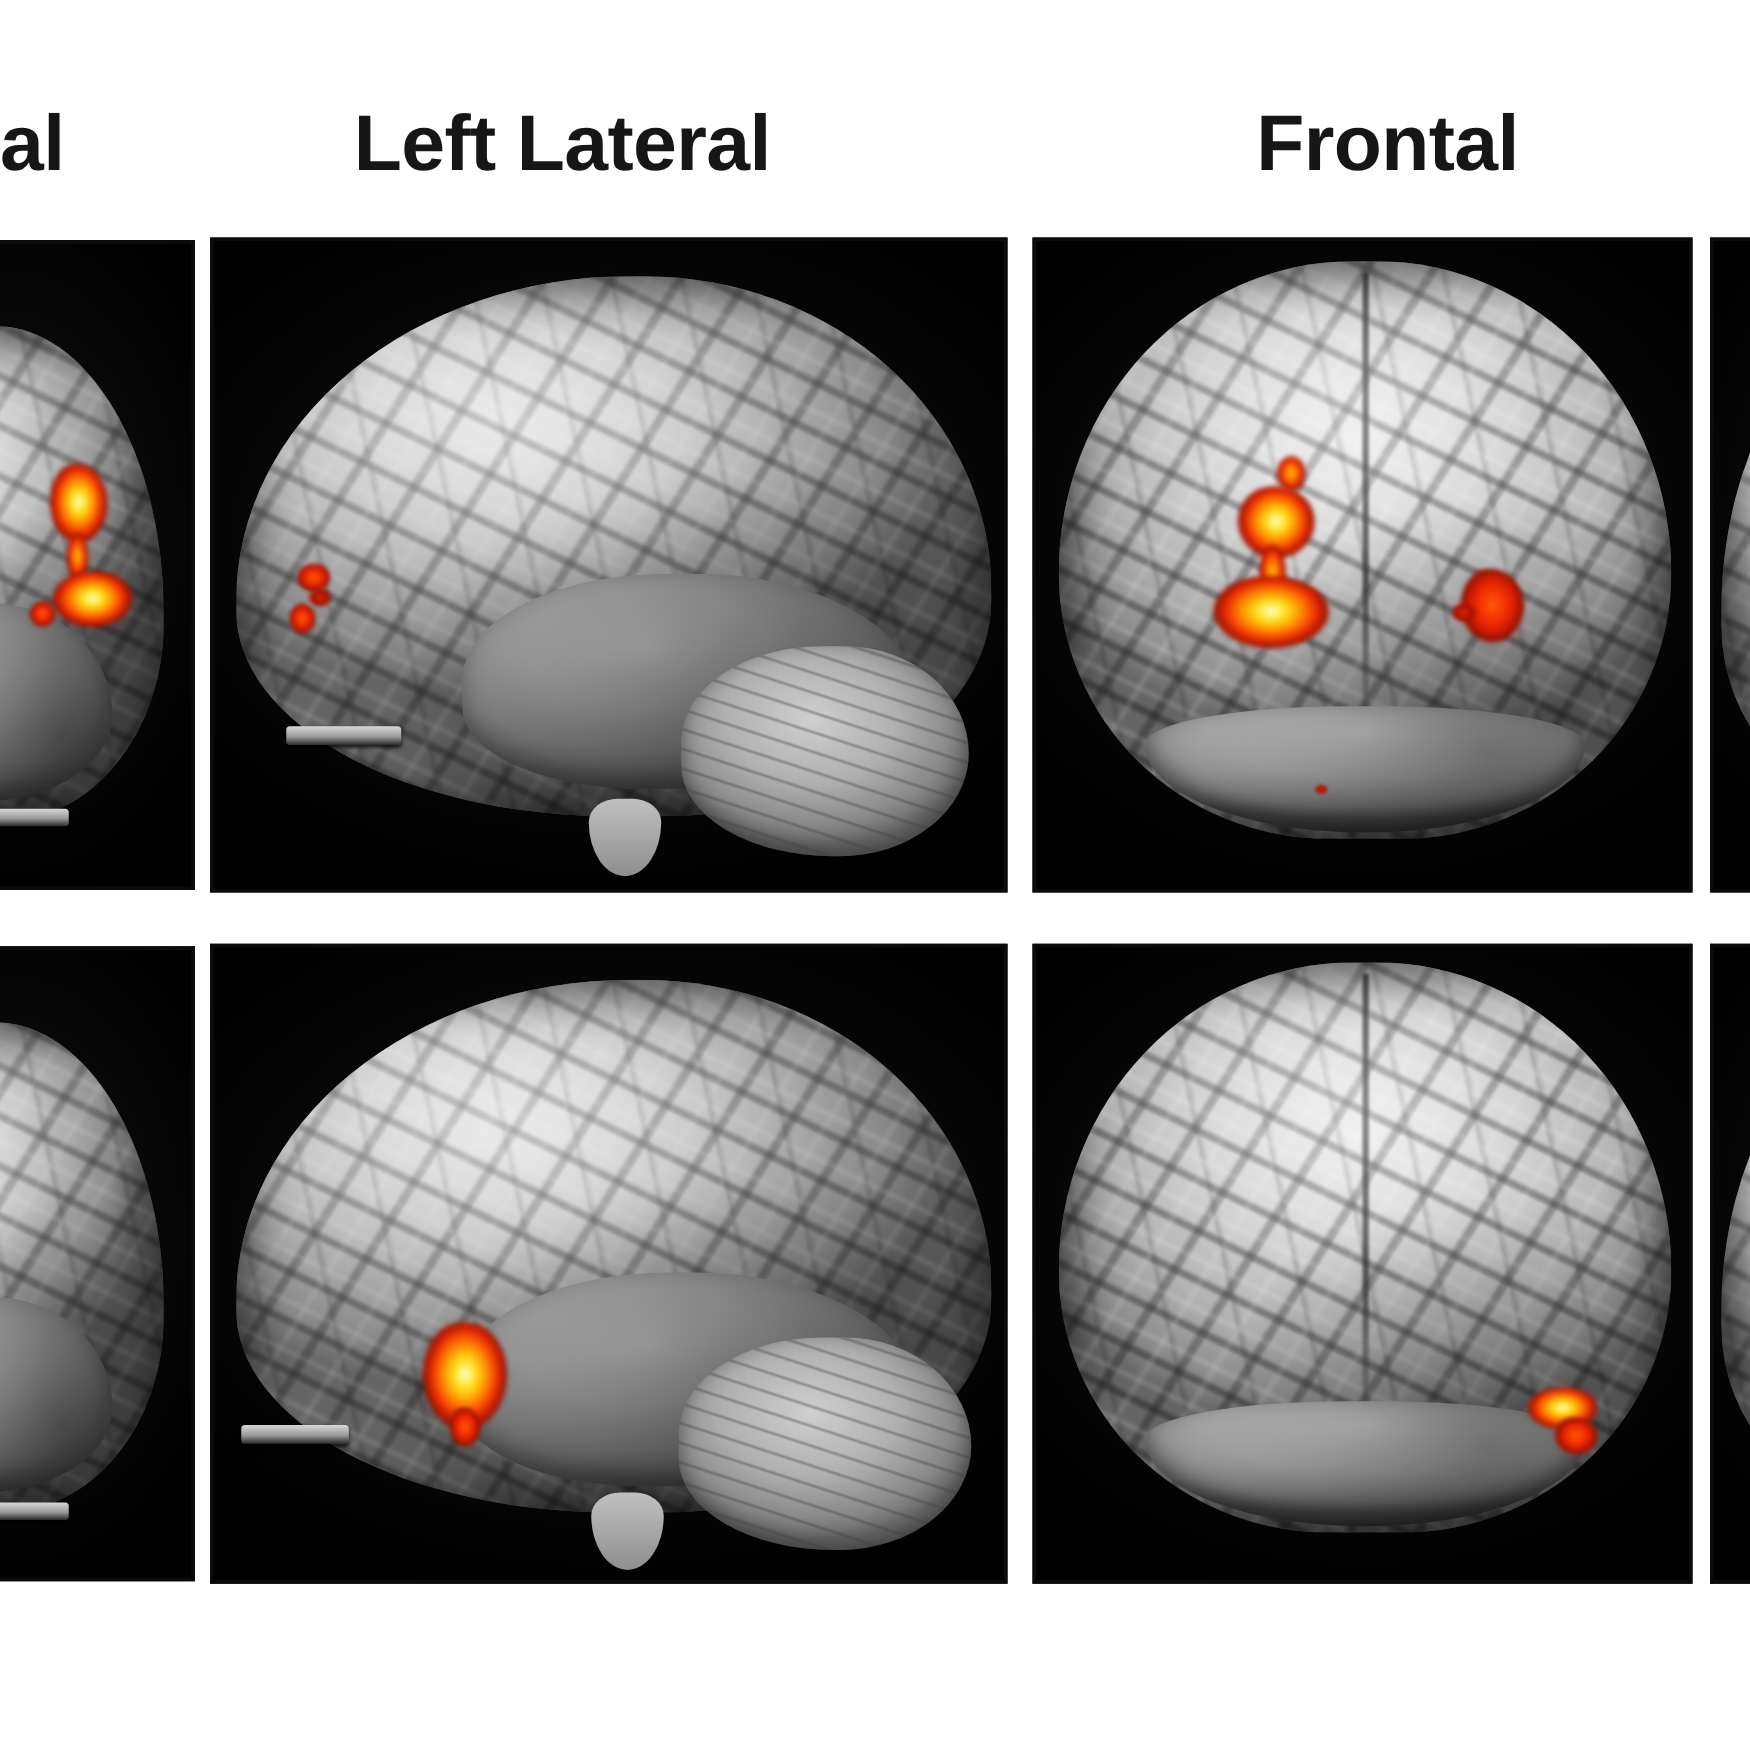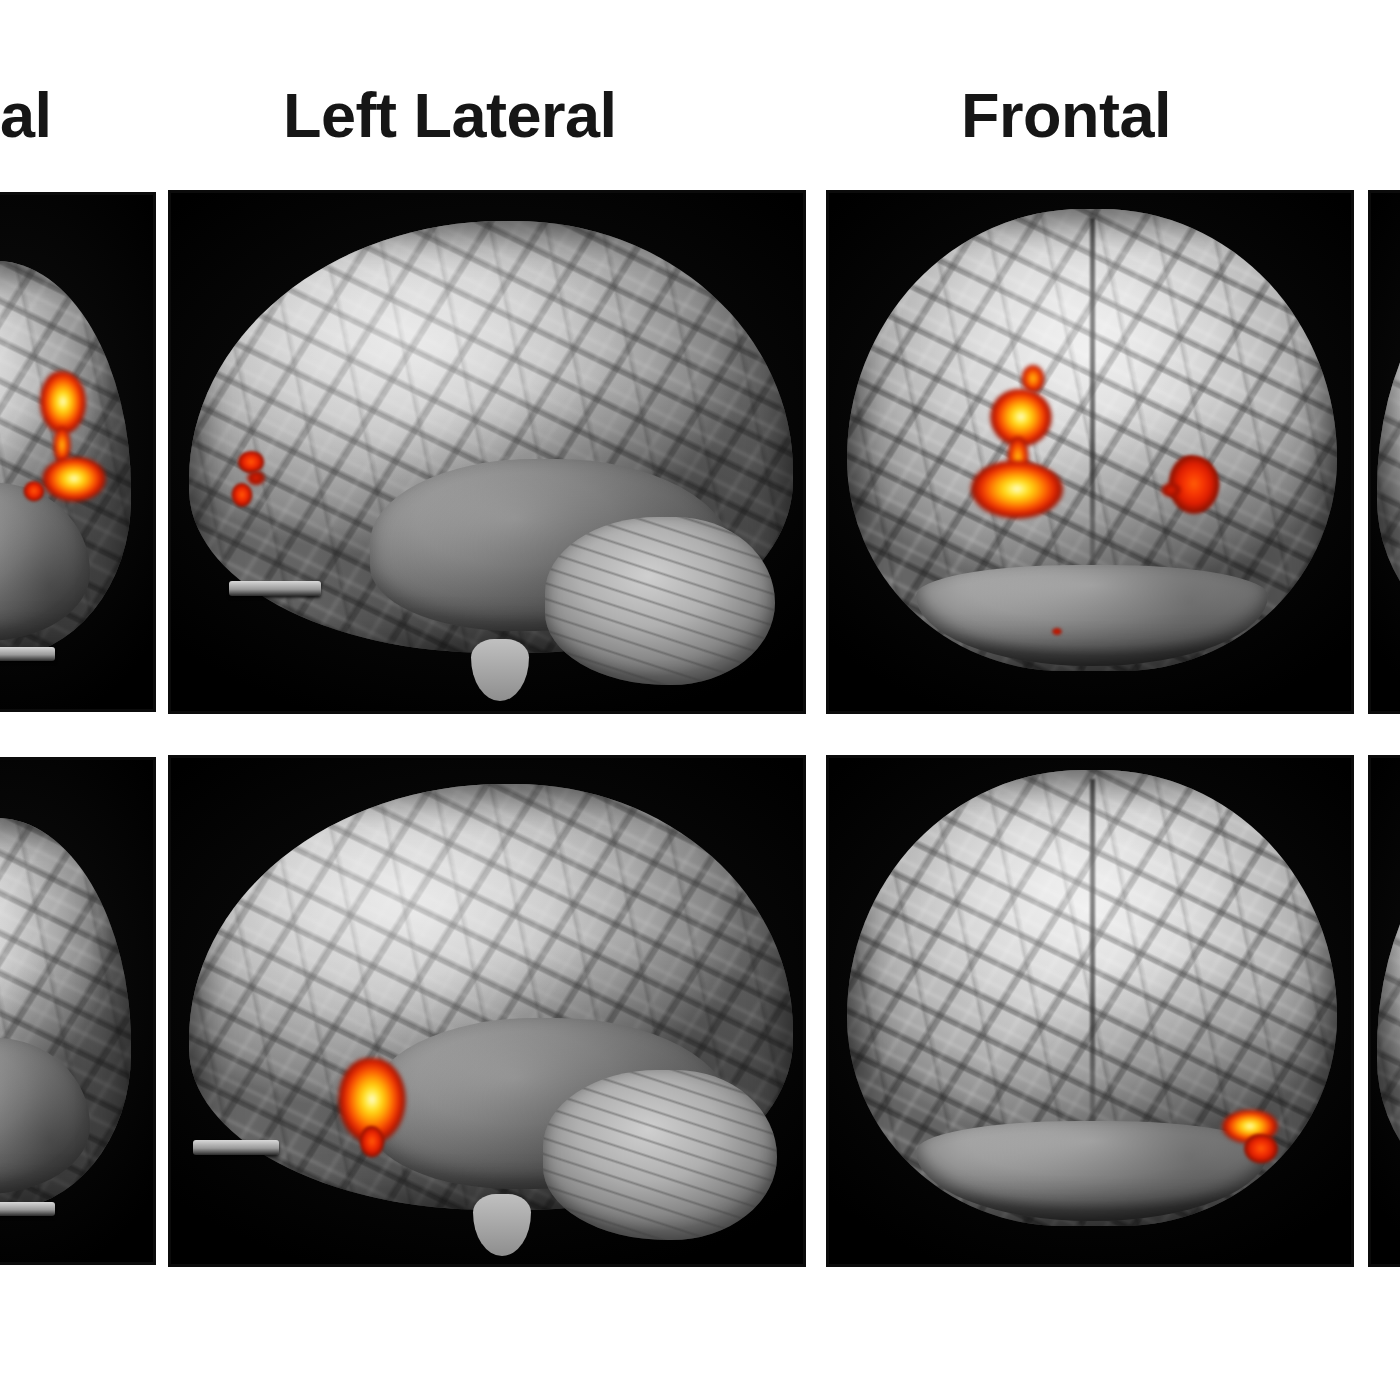--- a/index.html
+++ b/index.html
@@ -272,21 +272,21 @@
   }
 </style>
 </head>
 <body>
 
 <div id="figure">
 
   <div class="header-band">
     <div class="col-header" style="left:-24px;">ral</div>
     <div class="col-header" style="left:283px;">Left Lateral</div>
-    <div class="col-header" style="left:961px;">Frontal</div>
+    <div class="col-header" style="left:1005px;">Frontal</div>
     <div class="col-header" style="left:1392px;"></div>
   </div>
 
   <div class="panel" style="left:-140px; top:192px; width:296px; height:520px;">
     <div class="panel-inner">
       <div class="brain brain-lateral" style="left:-24px; top:66px; width:292px; height:396px;">
         <div class="brain-body"></div>
         <div class="sulci"></div>
         <div class="sulci2"></div>
         <div class="temporal" style="left:20%; top:56%; width:66%; height:40%;"></div>

